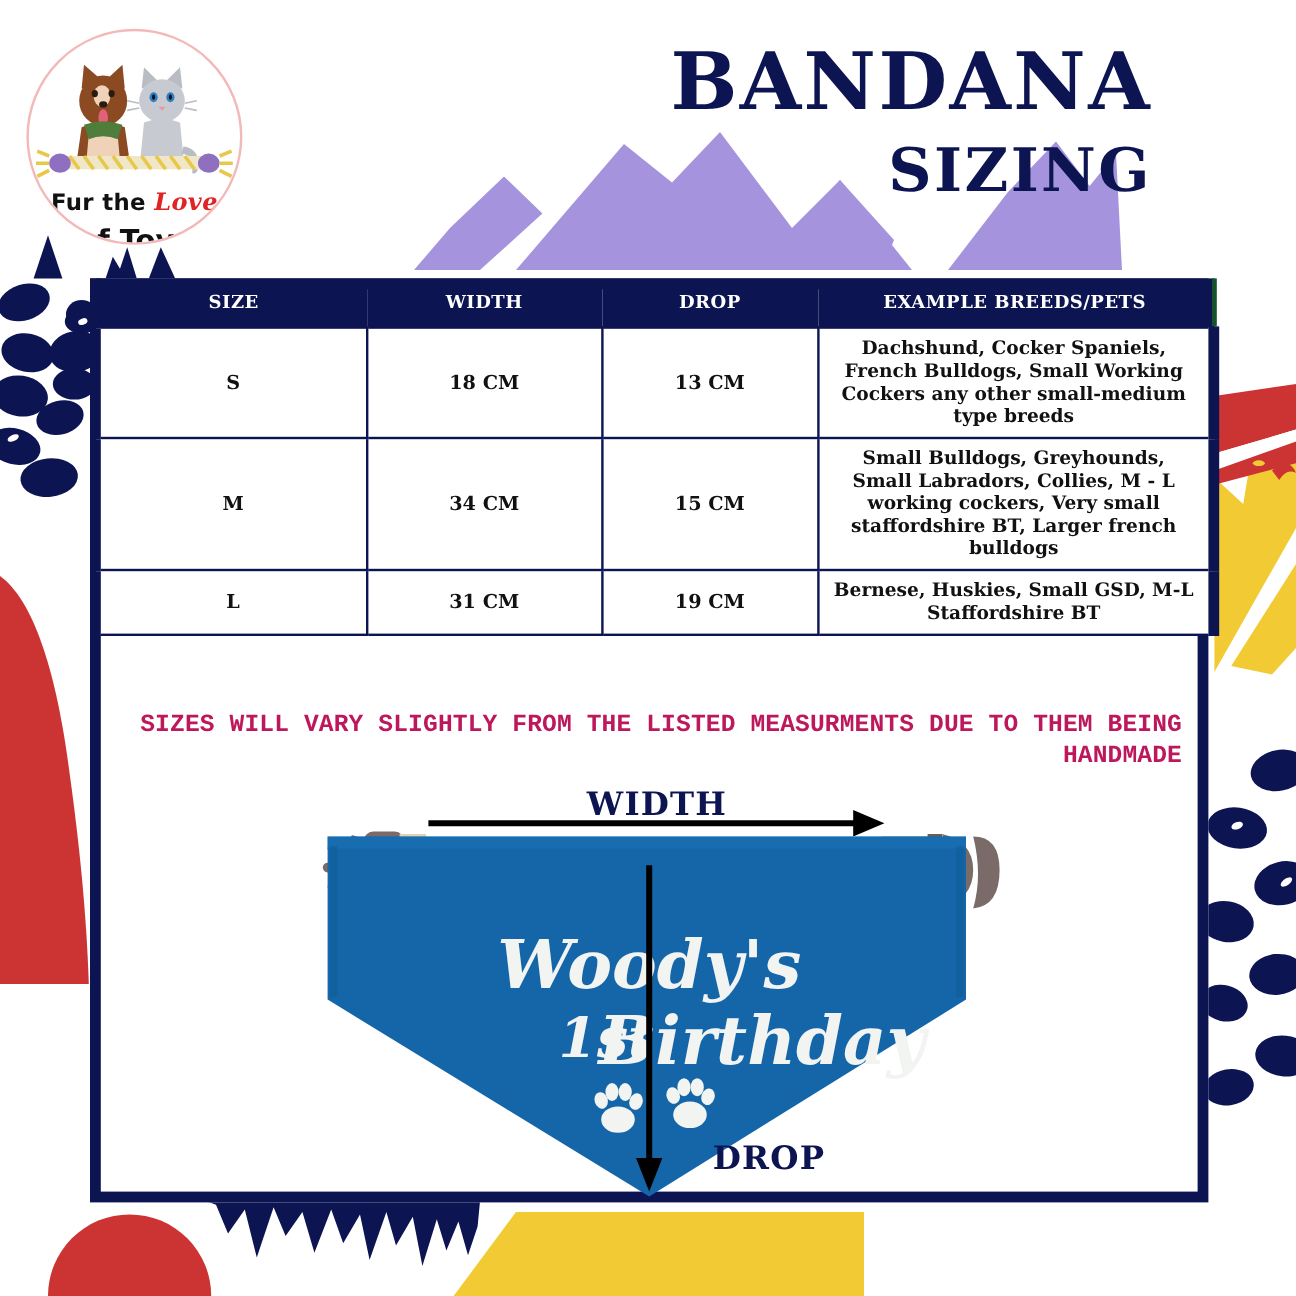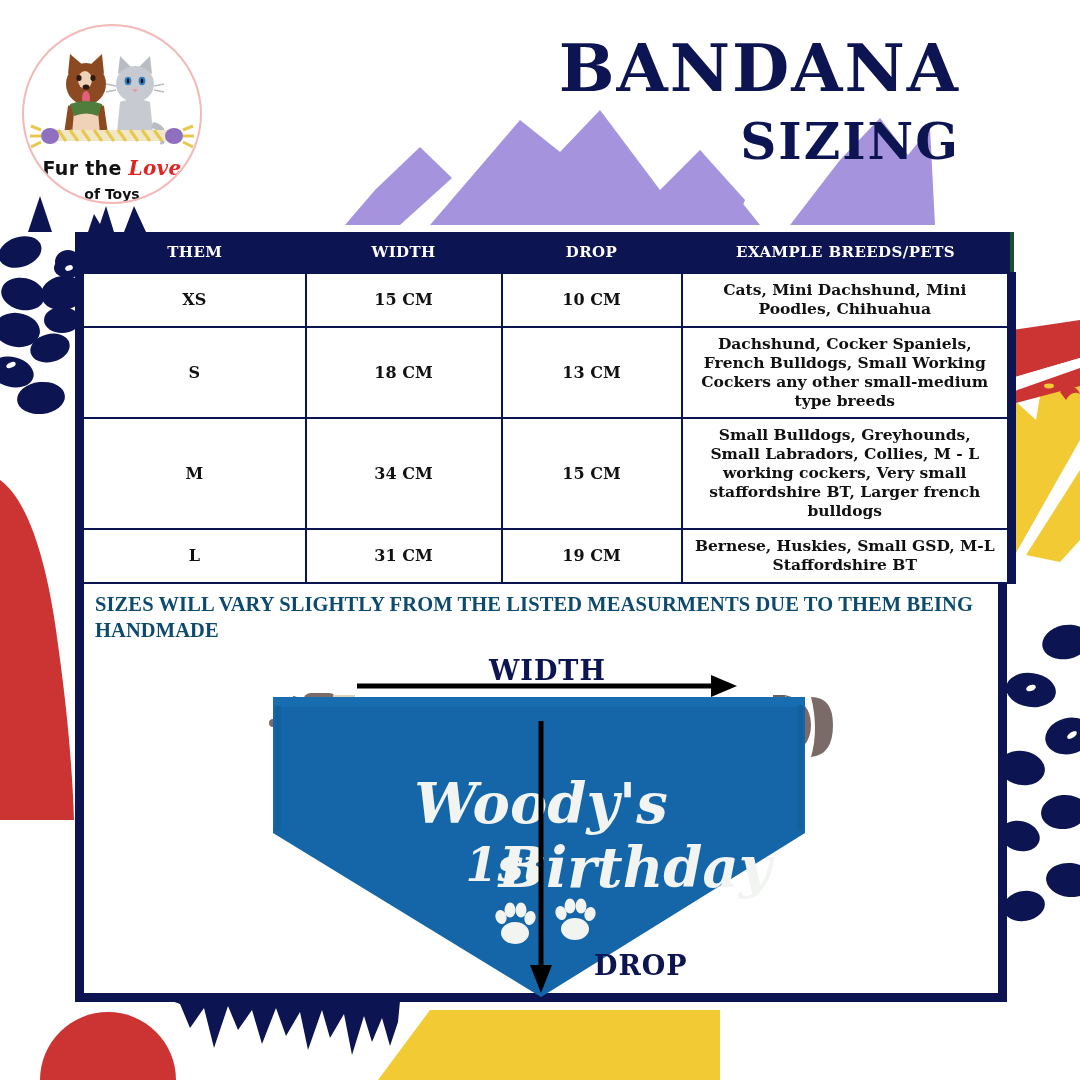--- a/index.html
+++ b/index.html
@@ -17,21 +17,21 @@
   .logo{
     position:absolute;left:22px;top:24px;width:176px;height:176px;
     border-radius:50%;background:#fff;border:2px solid #f3b9b9;
     z-index:6;overflow:hidden;
   }
   .logo-txt{
     position:absolute;left:0;right:0;text-align:center;
     font-family:"DejaVu Sans", sans-serif;font-weight:bold;color:#111;margin-top:30px;
   }
   .logo-line1{top:100px;font-size:19px;letter-spacing:.3px;}
-  .logo-line2{top:130px;font-size:14px;}
+  .logo-line2{top:130px;font-size:24px;}
   .logo-love{color:#e02424;font-family:"DejaVu Serif", serif;font-style:italic;font-size:20px;}
 
   
   .title-wrap{position:absolute;left:300px;top:38px;width:660px;z-index:6;text-align:right;}
   .title-line{
     font-family:"DejaVu Serif", serif;font-weight:bold;color:#0d1452;
     font-size:66px;line-height:.92;letter-spacing:2px;
   }
   .title-line.l2{font-size:50px;margin-top:20px;}
 
@@ -62,22 +62,22 @@
   col.c-drop{width:180px;}
   col.c-breeds{width:330px;}
   table.sizes tr.head th:first-child{border-left:9px solid #0d1452;}
   table.sizes tr.head th:last-child{border-right:4px solid #14532d;}
   table.sizes td:first-child{border-left:9px solid #0d1452;}
   table.sizes td:last-child{border-right:9px solid #0d1452;}
 
   
   .disclaimer{
     position:absolute;left:95px;top:592px;width:890px;z-index:7;
-    text-align:left;color:#0c4a6e;
-    font-family:Liberation Serif, serif;font-weight:bold;
+    text-align:right;color:#be185d;
+    font-family:Liberation Mono, monospace;font-weight:bold;
     font-size:20.5px;line-height:1.25;letter-spacing:.1px;
   }
 
   
   .diagram{position:absolute;left:75px;top:645px;width:932px;height:355px;z-index:7;}
   .lbl{
     position:absolute;font-family:"DejaVu Serif", serif;font-weight:bold;
     color:#0d1452;font-size:27px;letter-spacing:1px;
   }
   .lbl-width{left:414px;top:10px;}
@@ -236,33 +236,27 @@
 
   <table class="sizes">
     <colgroup>
       <col class="c-size">
         <col class="c-width">
         <col class="c-drop">
         <col class="c-breeds">
     </colgroup>
     <thead>
       <tr class="head">
-        <th>THEM</th>
+        <th>SIZE</th>
         <th>WIDTH</th>
         <th>DROP</th>
         <th>EXAMPLE BREEDS/PETS</th>
       </tr>
     </thead>
     <tbody>
-      <tr>
-        <td>XS</td>
-        <td>15 CM</td>
-        <td>10 CM</td>
-        <td class="breeds">Cats, Mini Dachshund, Mini Poodles, Chihuahua</td>
-      </tr>
       <tr>
         <td>S</td>
         <td>18 CM</td>
         <td>13 CM</td>
         <td class="breeds">Dachshund, Cocker Spaniels, French Bulldogs, Small Working Cockers any other small-medium type breeds</td>
       </tr>
       <tr>
         <td>M</td>
         <td>34 CM</td>
         <td>15 CM</td>

